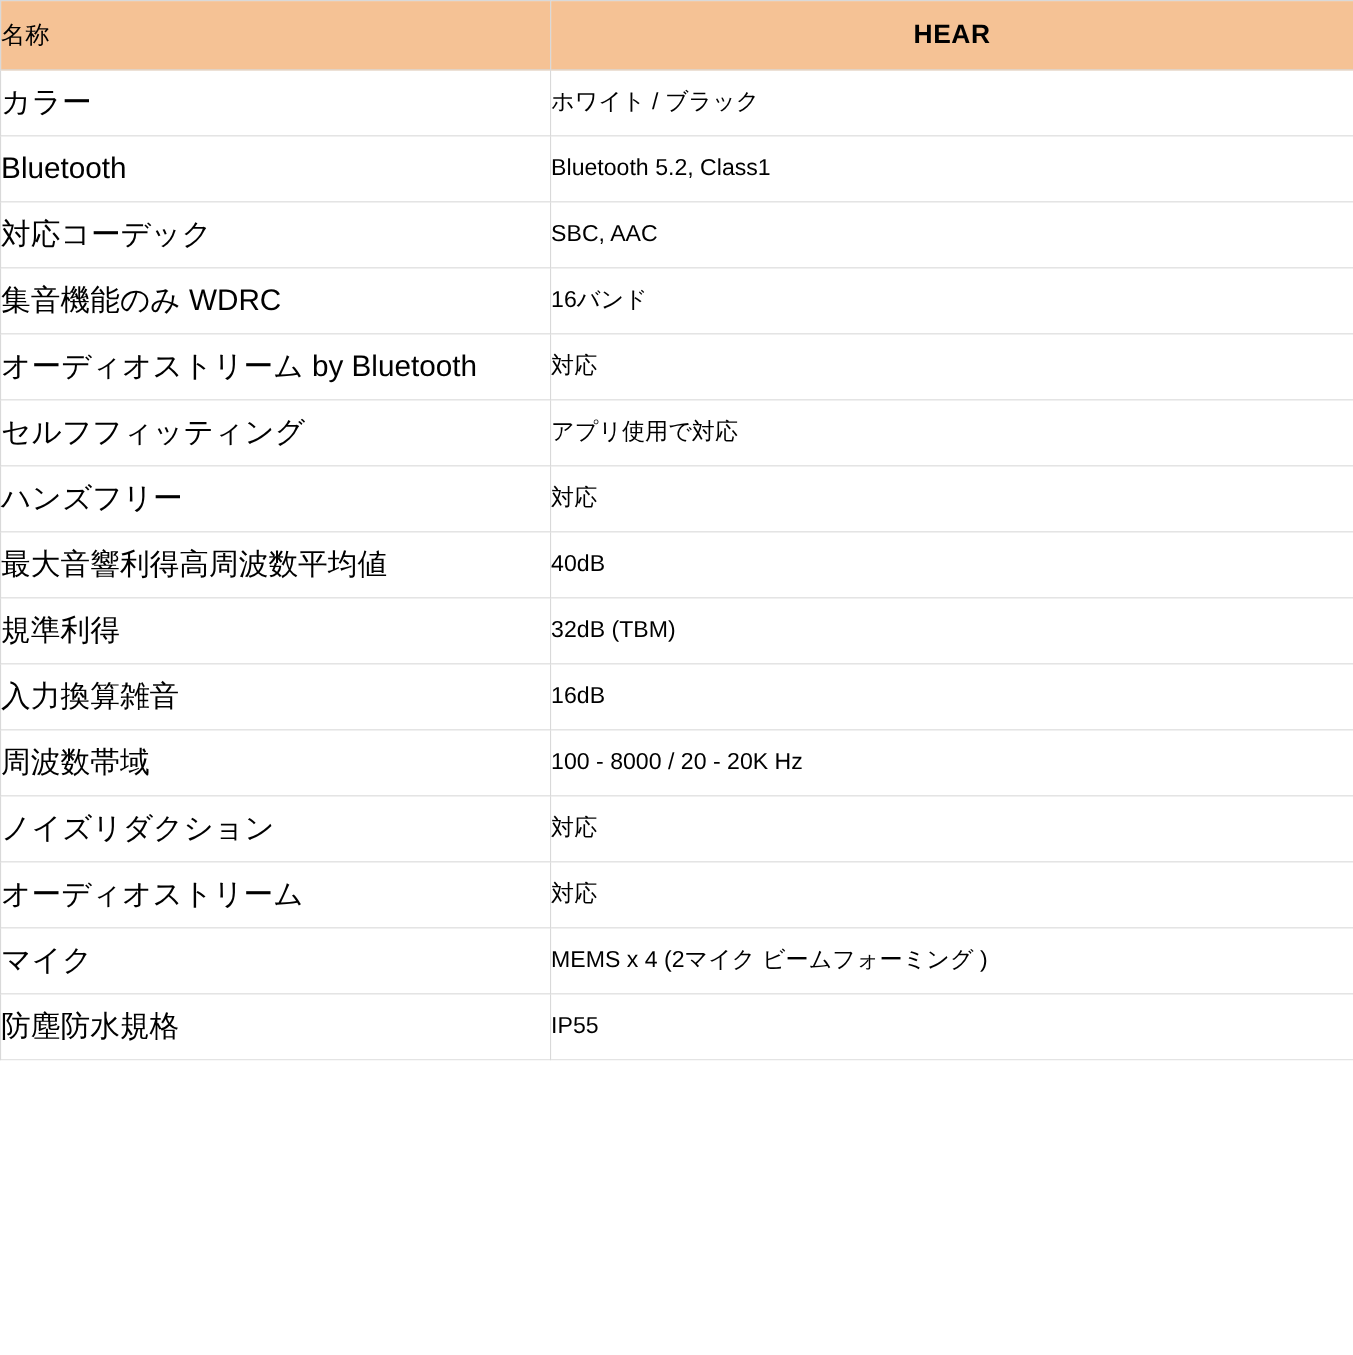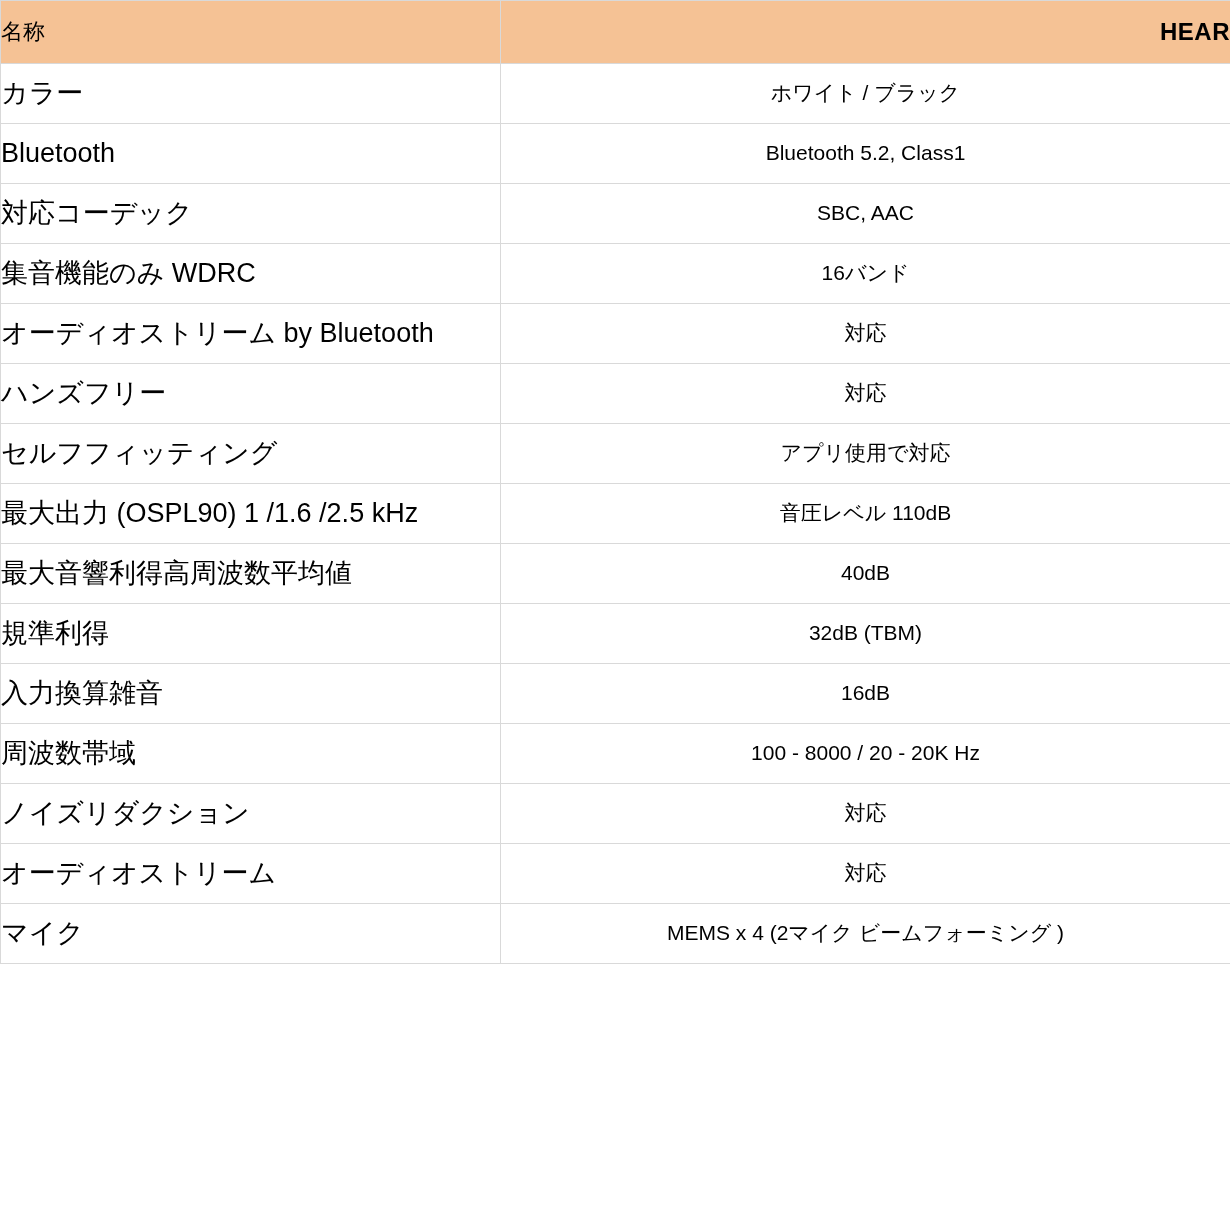--- a/index.html
+++ b/index.html
@@ -36,38 +36,38 @@
     height: 62px;
     font-weight: normal;
   }
   thead th.head-name {
     text-align: left;
     padding-left: 12px;
     font-size: 22px;
     color: #000;
   }
   thead th.head-value {
-    text-align: right;
+    text-align: center;
     font-size: 24px;
     font-weight: bold;
     letter-spacing: 0.5px;
   }
 
   tbody td {
     height: 59px;
   }
   tbody td.cell-name {
     text-align: left;
     padding-left: 12px;
     padding-right: 8px;
     font-size: 27px;
     line-height: 1.3;
   }
   tbody td.cell-value {
-    text-align: center;
+    text-align: left;
     padding-left: 10px;
     padding-right: 10px;
     font-size: 21px;
     line-height: 1.45;
   }
   tbody td.cell-value.multiline {
     font-size: 20px;
     line-height: 1.55;
     white-space: pre-line;
     padding-top: 6px;
@@ -106,30 +106,26 @@
       </tr>
       <tr>
         <td class="cell-name">集音機能のみ WDRC</td>
         <td class="cell-value">16バンド</td>
       </tr>
       <tr>
         <td class="cell-name">オーディオストリーム by Bluetooth</td>
         <td class="cell-value">対応</td>
       </tr>
       <tr>
-        <td class="cell-name">ハンズフリー</td>
-        <td class="cell-value">対応</td>
-      </tr>
-      <tr>
         <td class="cell-name">セルフフィッティング</td>
         <td class="cell-value">アプリ使用で対応</td>
       </tr>
       <tr>
-        <td class="cell-name">最大出力 (OSPL90) 1 /1.6 /2.5 kHz</td>
-        <td class="cell-value">音圧レベル 110dB</td>
+        <td class="cell-name">ハンズフリー</td>
+        <td class="cell-value">対応</td>
       </tr>
       <tr>
         <td class="cell-name">最大音響利得高周波数平均値</td>
         <td class="cell-value">40dB</td>
       </tr>
       <tr>
         <td class="cell-name">規準利得</td>
         <td class="cell-value">32dB (TBM)</td>
       </tr>
       <tr>
@@ -145,14 +141,18 @@
         <td class="cell-value">対応</td>
       </tr>
       <tr>
         <td class="cell-name">オーディオストリーム</td>
         <td class="cell-value">対応</td>
       </tr>
       <tr>
         <td class="cell-name">マイク</td>
         <td class="cell-value">MEMS x 4 (2マイク ビームフォーミング )</td>
       </tr>
+      <tr>
+        <td class="cell-name">防塵防水規格</td>
+        <td class="cell-value">IP55</td>
+      </tr>
     </tbody>
 </table>
 
 </body></html>

